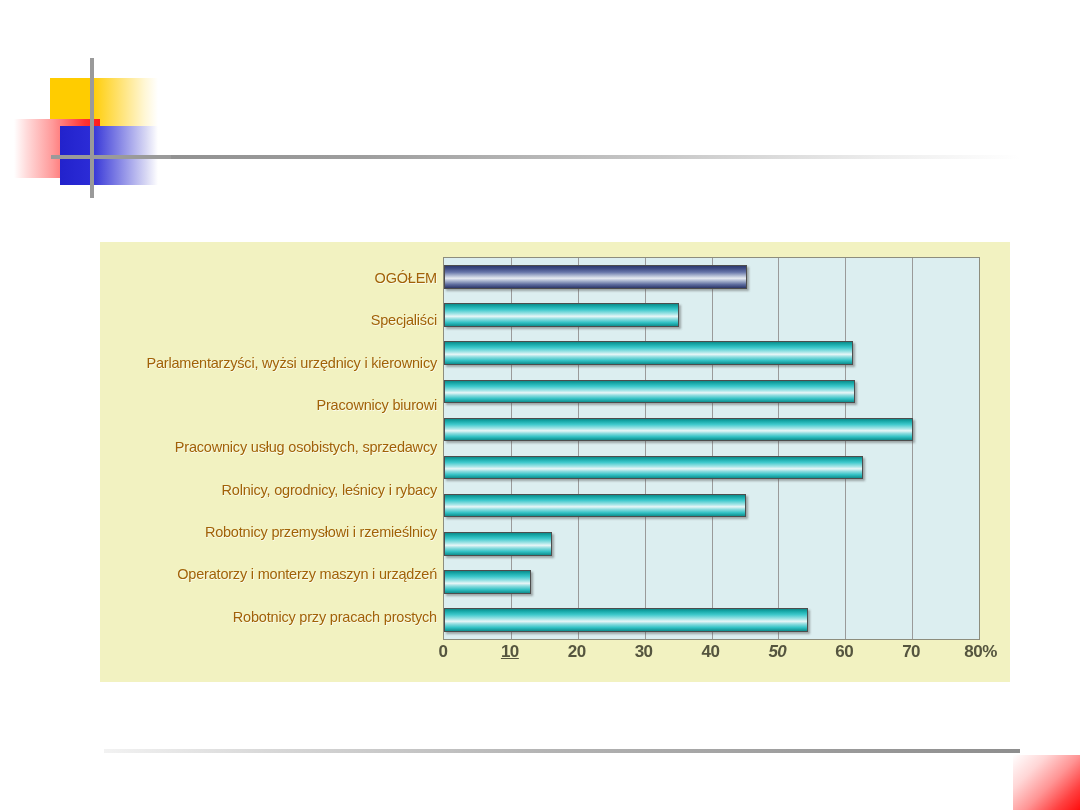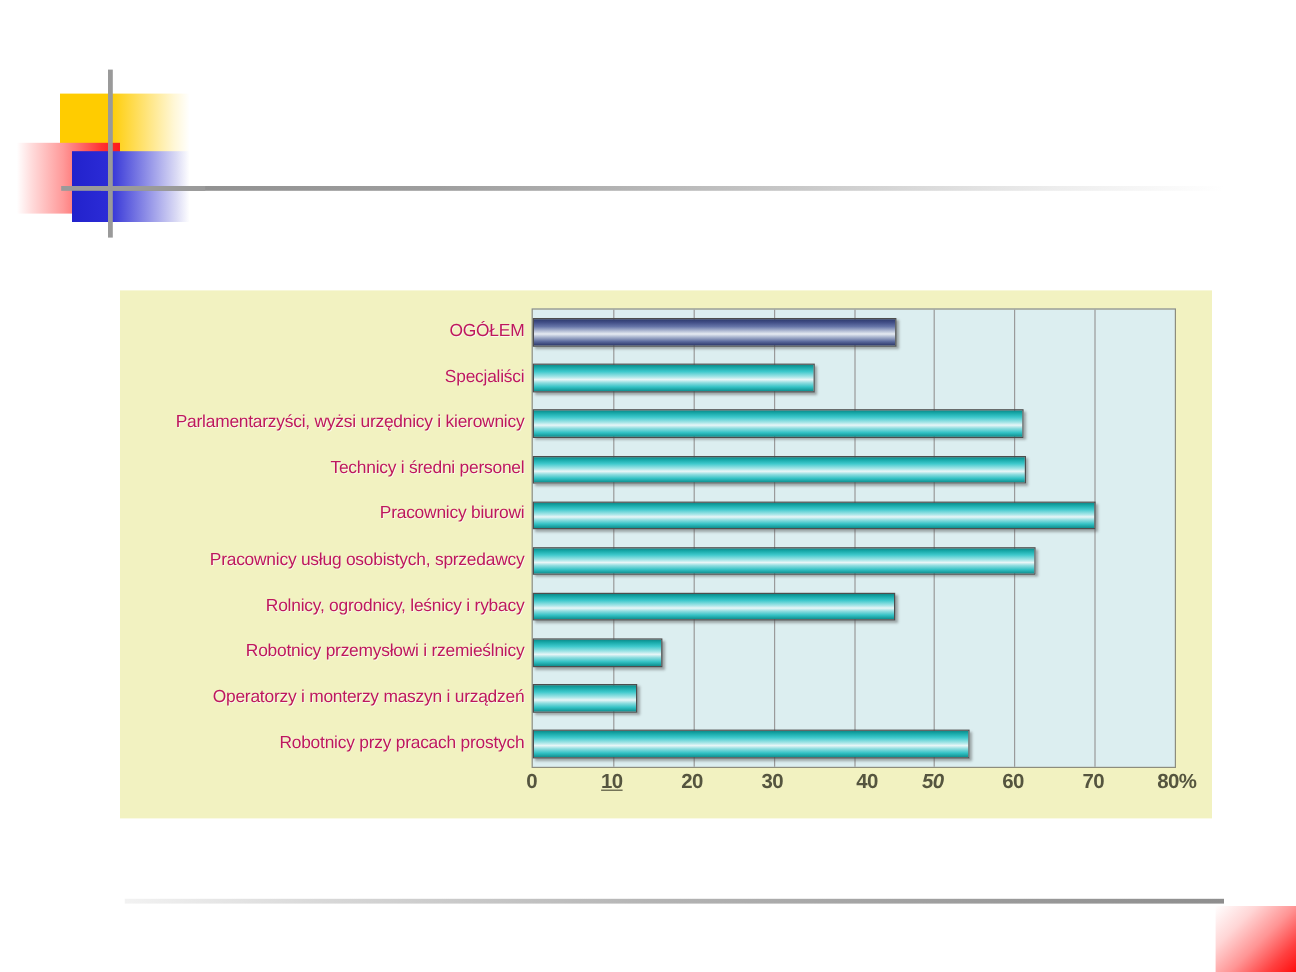--- a/index.html
+++ b/index.html
@@ -91,21 +91,21 @@
     flex-direction: column;
   }
   .cat-label {
     flex: 1 1 0;
     display: flex;
     align-items: center;
     justify-content: flex-end;
     padding-right: 6px;
     box-sizing: border-box;
     font-size: 14.5px;
-    color: #be185d;
+    color: #a16207;
     white-space: nowrap;
     letter-spacing: -0.2px;
     text-shadow: 0.6px 0.6px 0 rgba(255,255,255,0.7);
   }
 
   .plot {
     position: absolute;
     left: 343px;
     top: 15px;
     width: 535px;
@@ -199,21 +199,20 @@
   <div class="deco-hline-long"></div>
   <div class="deco-hline-short"></div>
 
   <div id="chart">
     <div class="chart-inner">
 
       <div class="cat-labels" id="cat-labels">
           <div class="cat-label">OGÓŁEM</div>
           <div class="cat-label">Specjaliści</div>
           <div class="cat-label">Parlamentarzyści, wyżsi urzędnicy i kierownicy</div>
-          <div class="cat-label">Technicy i średni personel</div>
           <div class="cat-label">Pracownicy biurowi</div>
           <div class="cat-label">Pracownicy usług osobistych, sprzedawcy</div>
           <div class="cat-label">Rolnicy, ogrodnicy, leśnicy i rybacy</div>
           <div class="cat-label">Robotnicy przemysłowi i rzemieślnicy</div>
           <div class="cat-label">Operatorzy i monterzy maszyn i urządzeń</div>
           <div class="cat-label">Robotnicy przy pracach prostych</div>
         </div>
 
       <div class="plot" id="plot">
         <div class="gridlines" id="gridlines">
@@ -257,21 +256,21 @@
               <div class="bar teal" title="Pracownicy przy pracach prostych: 54.5%" style="width: 364.469px;"></div>
             </div>
           </div>
       </div>
 
       <div class="x-axis" id="x-axis">
           <div class="tick-label" style="left: 0px;">0</div>
           <div class="tick-label" style="left: 66.875px; text-decoration: underline;">10</div>
           <div class="tick-label" style="left: 133.75px;">20</div>
           <div class="tick-label" style="left: 200.625px; text-align: center;">30</div>
-          <div class="tick-label" style="left: 267.5px; margin-left: 12px;">40</div>
+          <div class="tick-label" style="left: 267.5px;">40</div>
           <div class="tick-label" style="left: 334.375px; font-style: italic;">50</div>
           <div class="tick-label" style="left: 401.25px;">60</div>
           <div class="tick-label" style="left: 468.125px;">70</div>
           <div class="tick-label last" style="left: 535px;">80%</div>
         </div>
     </div>
   </div>
 
   <div class="deco-bottom-line"></div>
   <div class="deco-bottom-red"></div>

